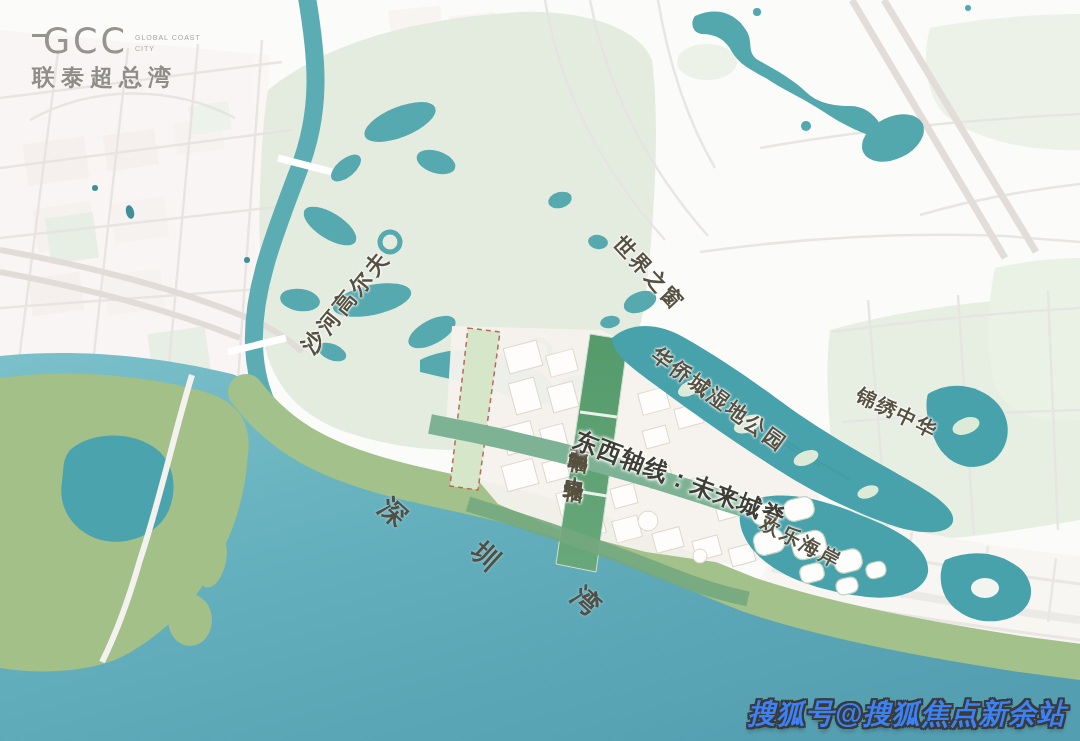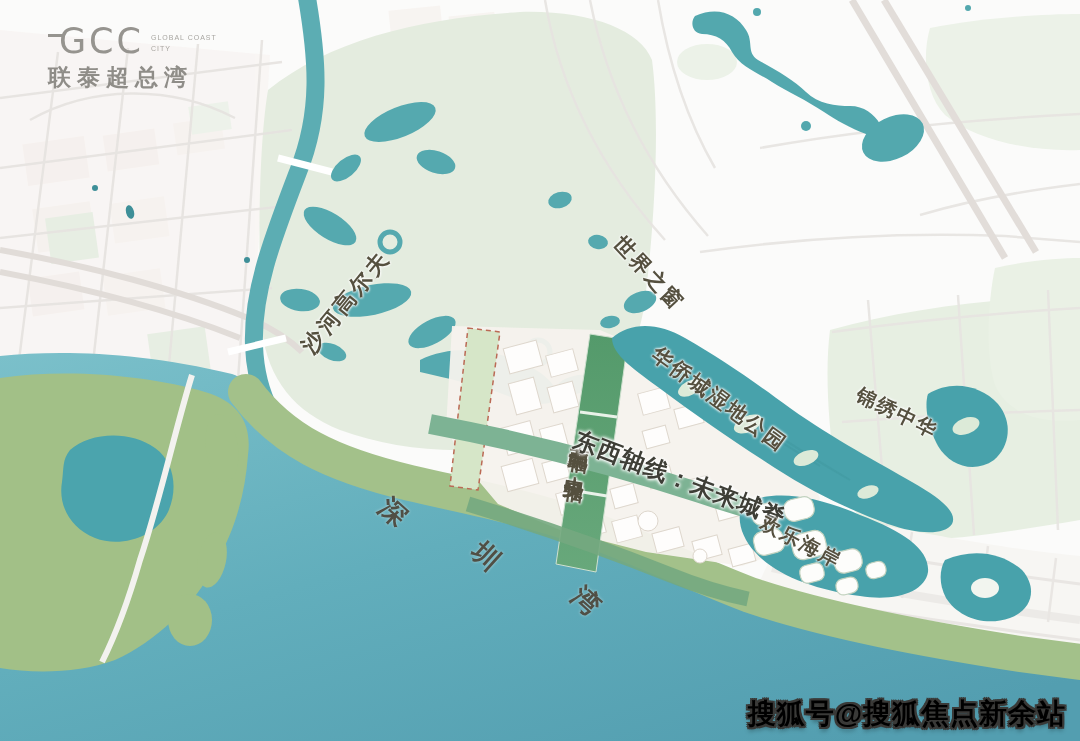--- a/index.html
+++ b/index.html
@@ -29,36 +29,37 @@
     text-shadow:0 0 4px #fff,0 0 4px #fff,0 0 3px #fff,0 0 2px #fff;
     transform:translate(-50%,-50%) rotate(21deg);}
   .lbl-harbour{left:801px;top:542px;font-size:20px;letter-spacing:2px;
     transform:translate(-50%,-50%) rotate(28deg);}
   .bay-char{position:absolute;font-size:27px;font-weight:bold;color:#504f45;
     text-shadow:0 0 3px rgba(255,255,255,.5);pointer-events:none;}
   .bay-c1{left:393px;top:512px;transform:translate(-50%,-50%) rotate(42deg);}
   .bay-c2{left:486px;top:556px;transform:translate(-50%,-50%) rotate(42deg);}
   .bay-c3{left:586px;top:601px;transform:translate(-50%,-50%) rotate(42deg);}
   
-  .logo{position:absolute;left:48px;top:24px;color:#96948f;}
+  .logo{position:absolute;left:32px;top:24px;color:#96948f;}
   .logo-row{display:flex;align-items:flex-start;gap:7px;}
   .brand{font-size:35px;line-height:1;font-weight:400;letter-spacing:3px;
     font-family:"DejaVu Sans",sans-serif;display:flex;align-items:center;}
   .brand::before{content:"";display:inline-block;width:15px;height:3px;
     background:#96948f;margin-right:-4px;position:relative;top:-6px;}
   .tagline{font-size:7px;letter-spacing:1px;line-height:1.5;color:#a8a6a1;
     margin-top:9px;text-transform:uppercase;}
   .cn-name{font-size:23px;font-weight:bold;letter-spacing:6px;color:#8f8d88;margin-top:3px;font-family:Liberation Serif, serif;}
   
   .watermark{
     position:absolute;right:14px;bottom:8px;font-size:28px;font-weight:bold;
-    color:#000000;letter-spacing:1px;
+    color:#3b82f6;letter-spacing:1px;
     text-shadow:2px 0 0 #3a3a38,-2px 0 0 #3a3a38,0 2px 0 #3a3a38,0 -2px 0 #3a3a38,
       2px 2px 0 #3a3a38,-2px -2px 0 #3a3a38,2px -2px 0 #3a3a38,-2px 2px 0 #3a3a38,
       0 4px 4px rgba(0,0,0,.35);
+    font-style:italic;
   }
 </style>
 </head>
 <body>
 
 <div class="stage">
 
   <svg class="map-svg" width="1080" height="741" viewBox="0 0 1080 741">
     <defs>
       <linearGradient id="bayGrad" x1="0" y1="0" x2="0.8" y2="1">

